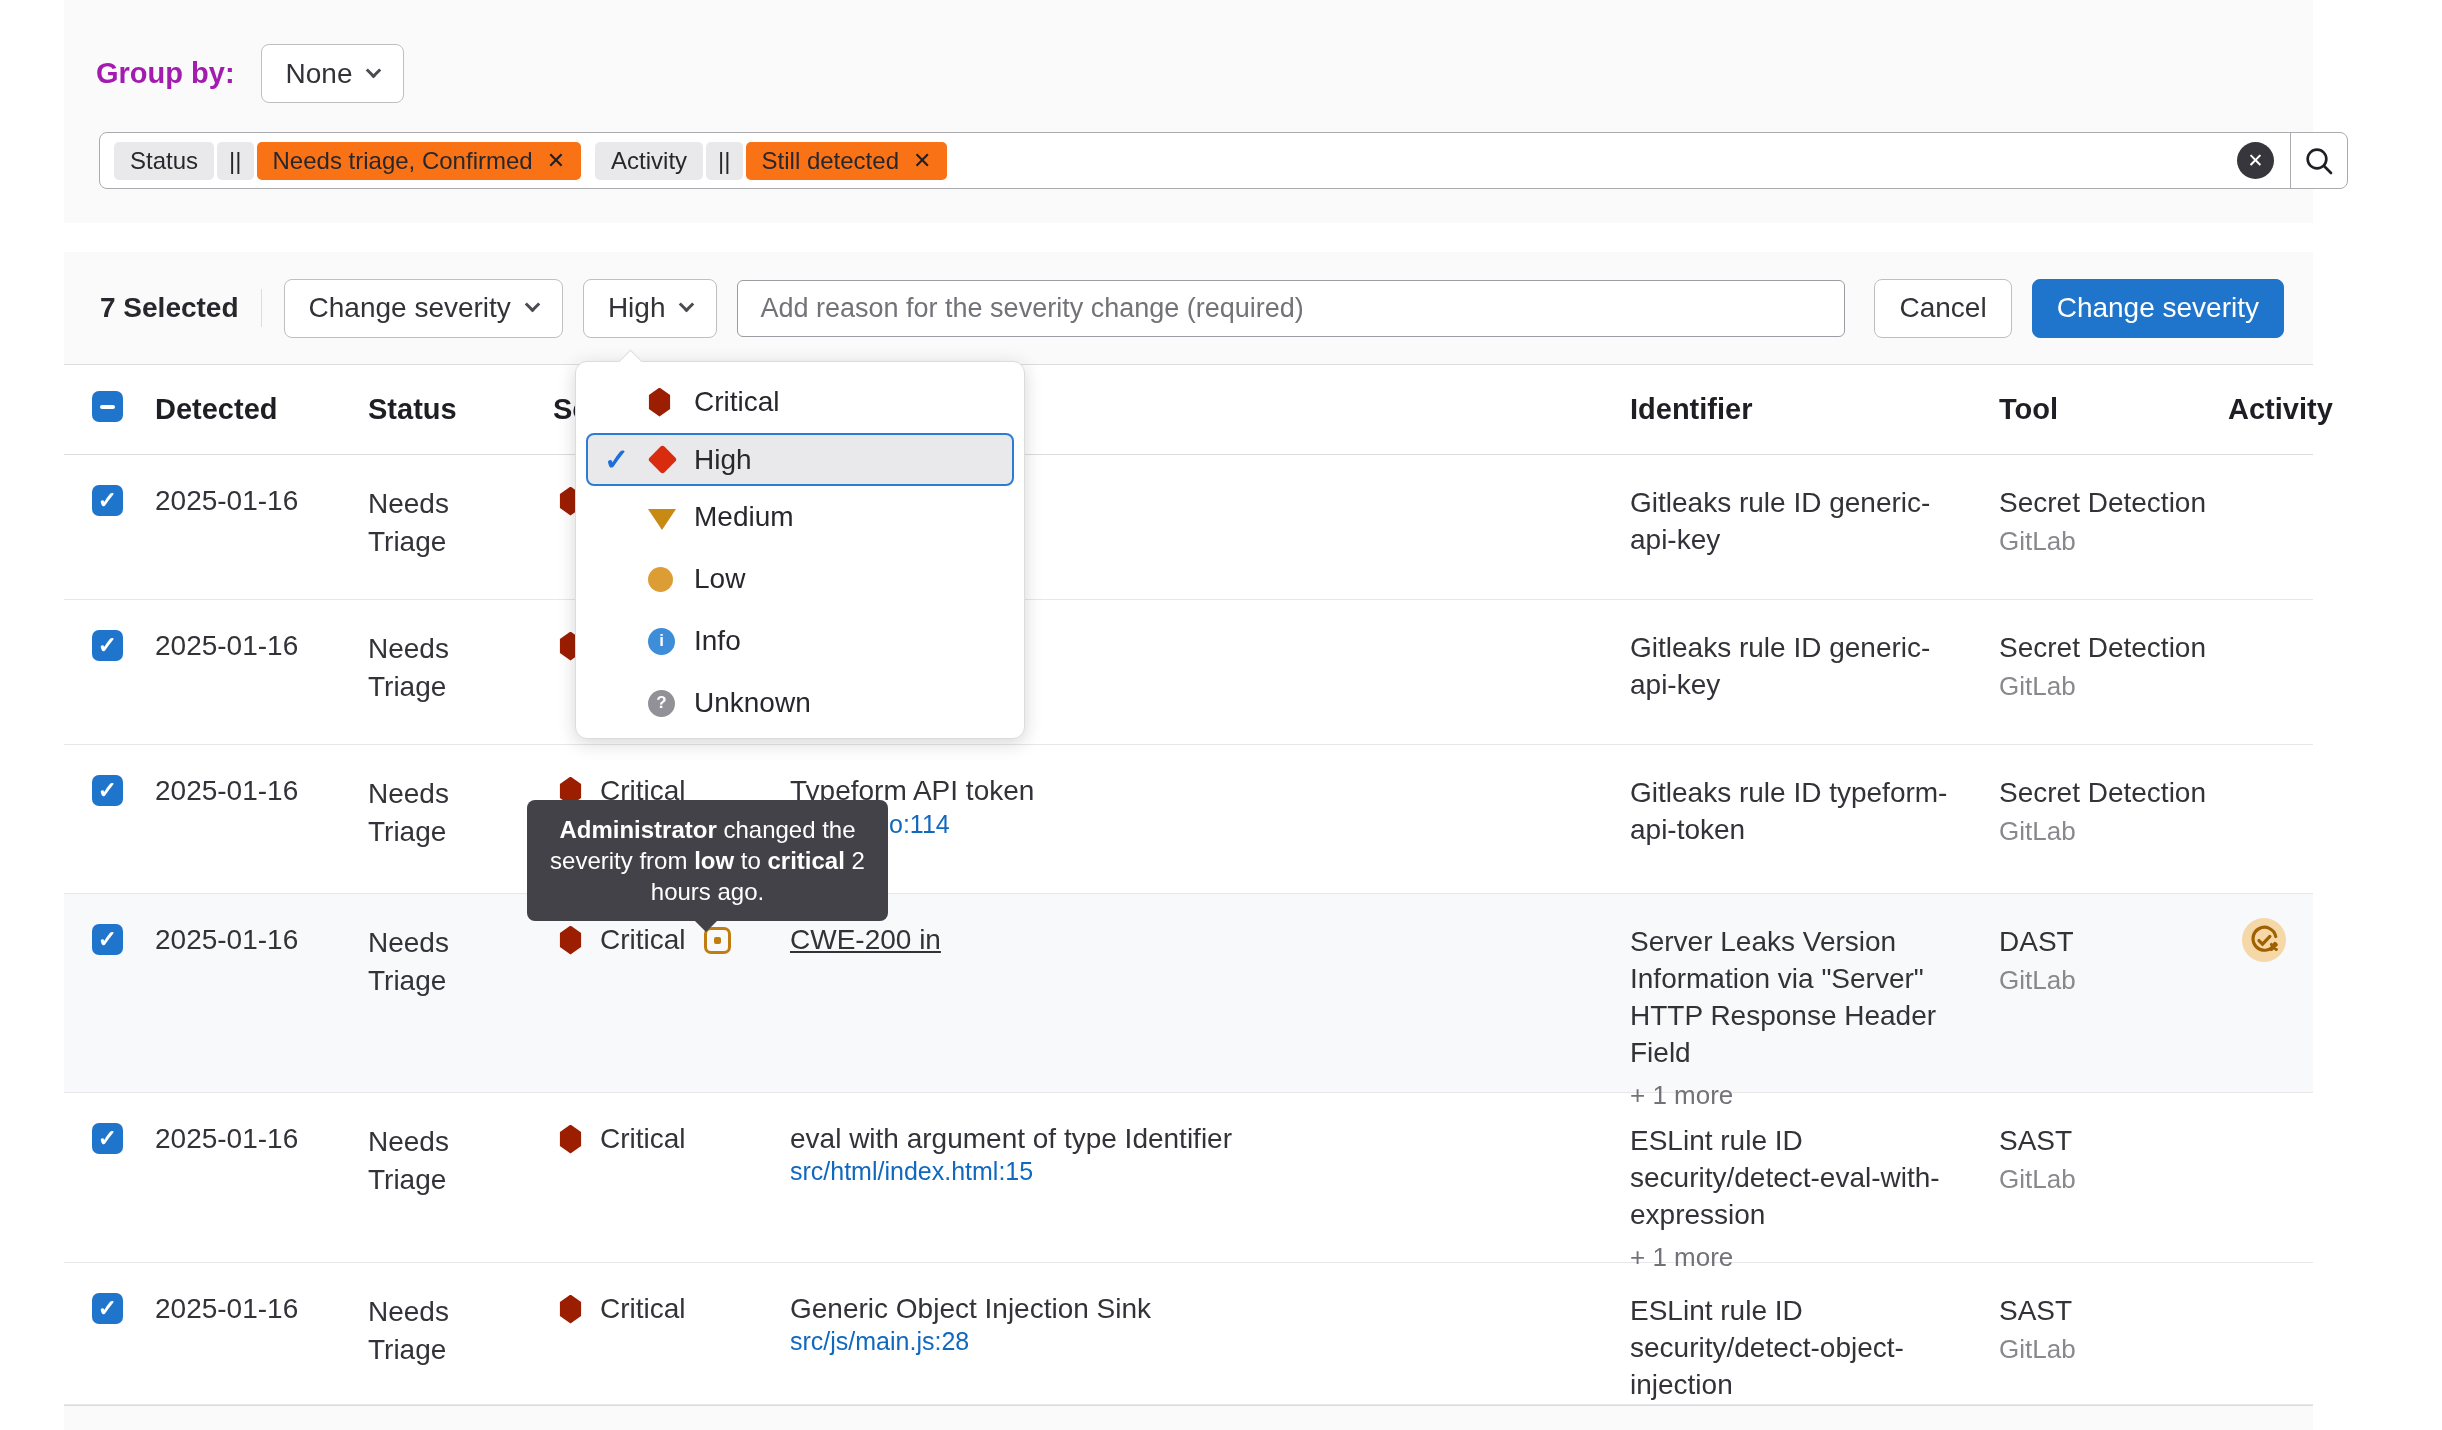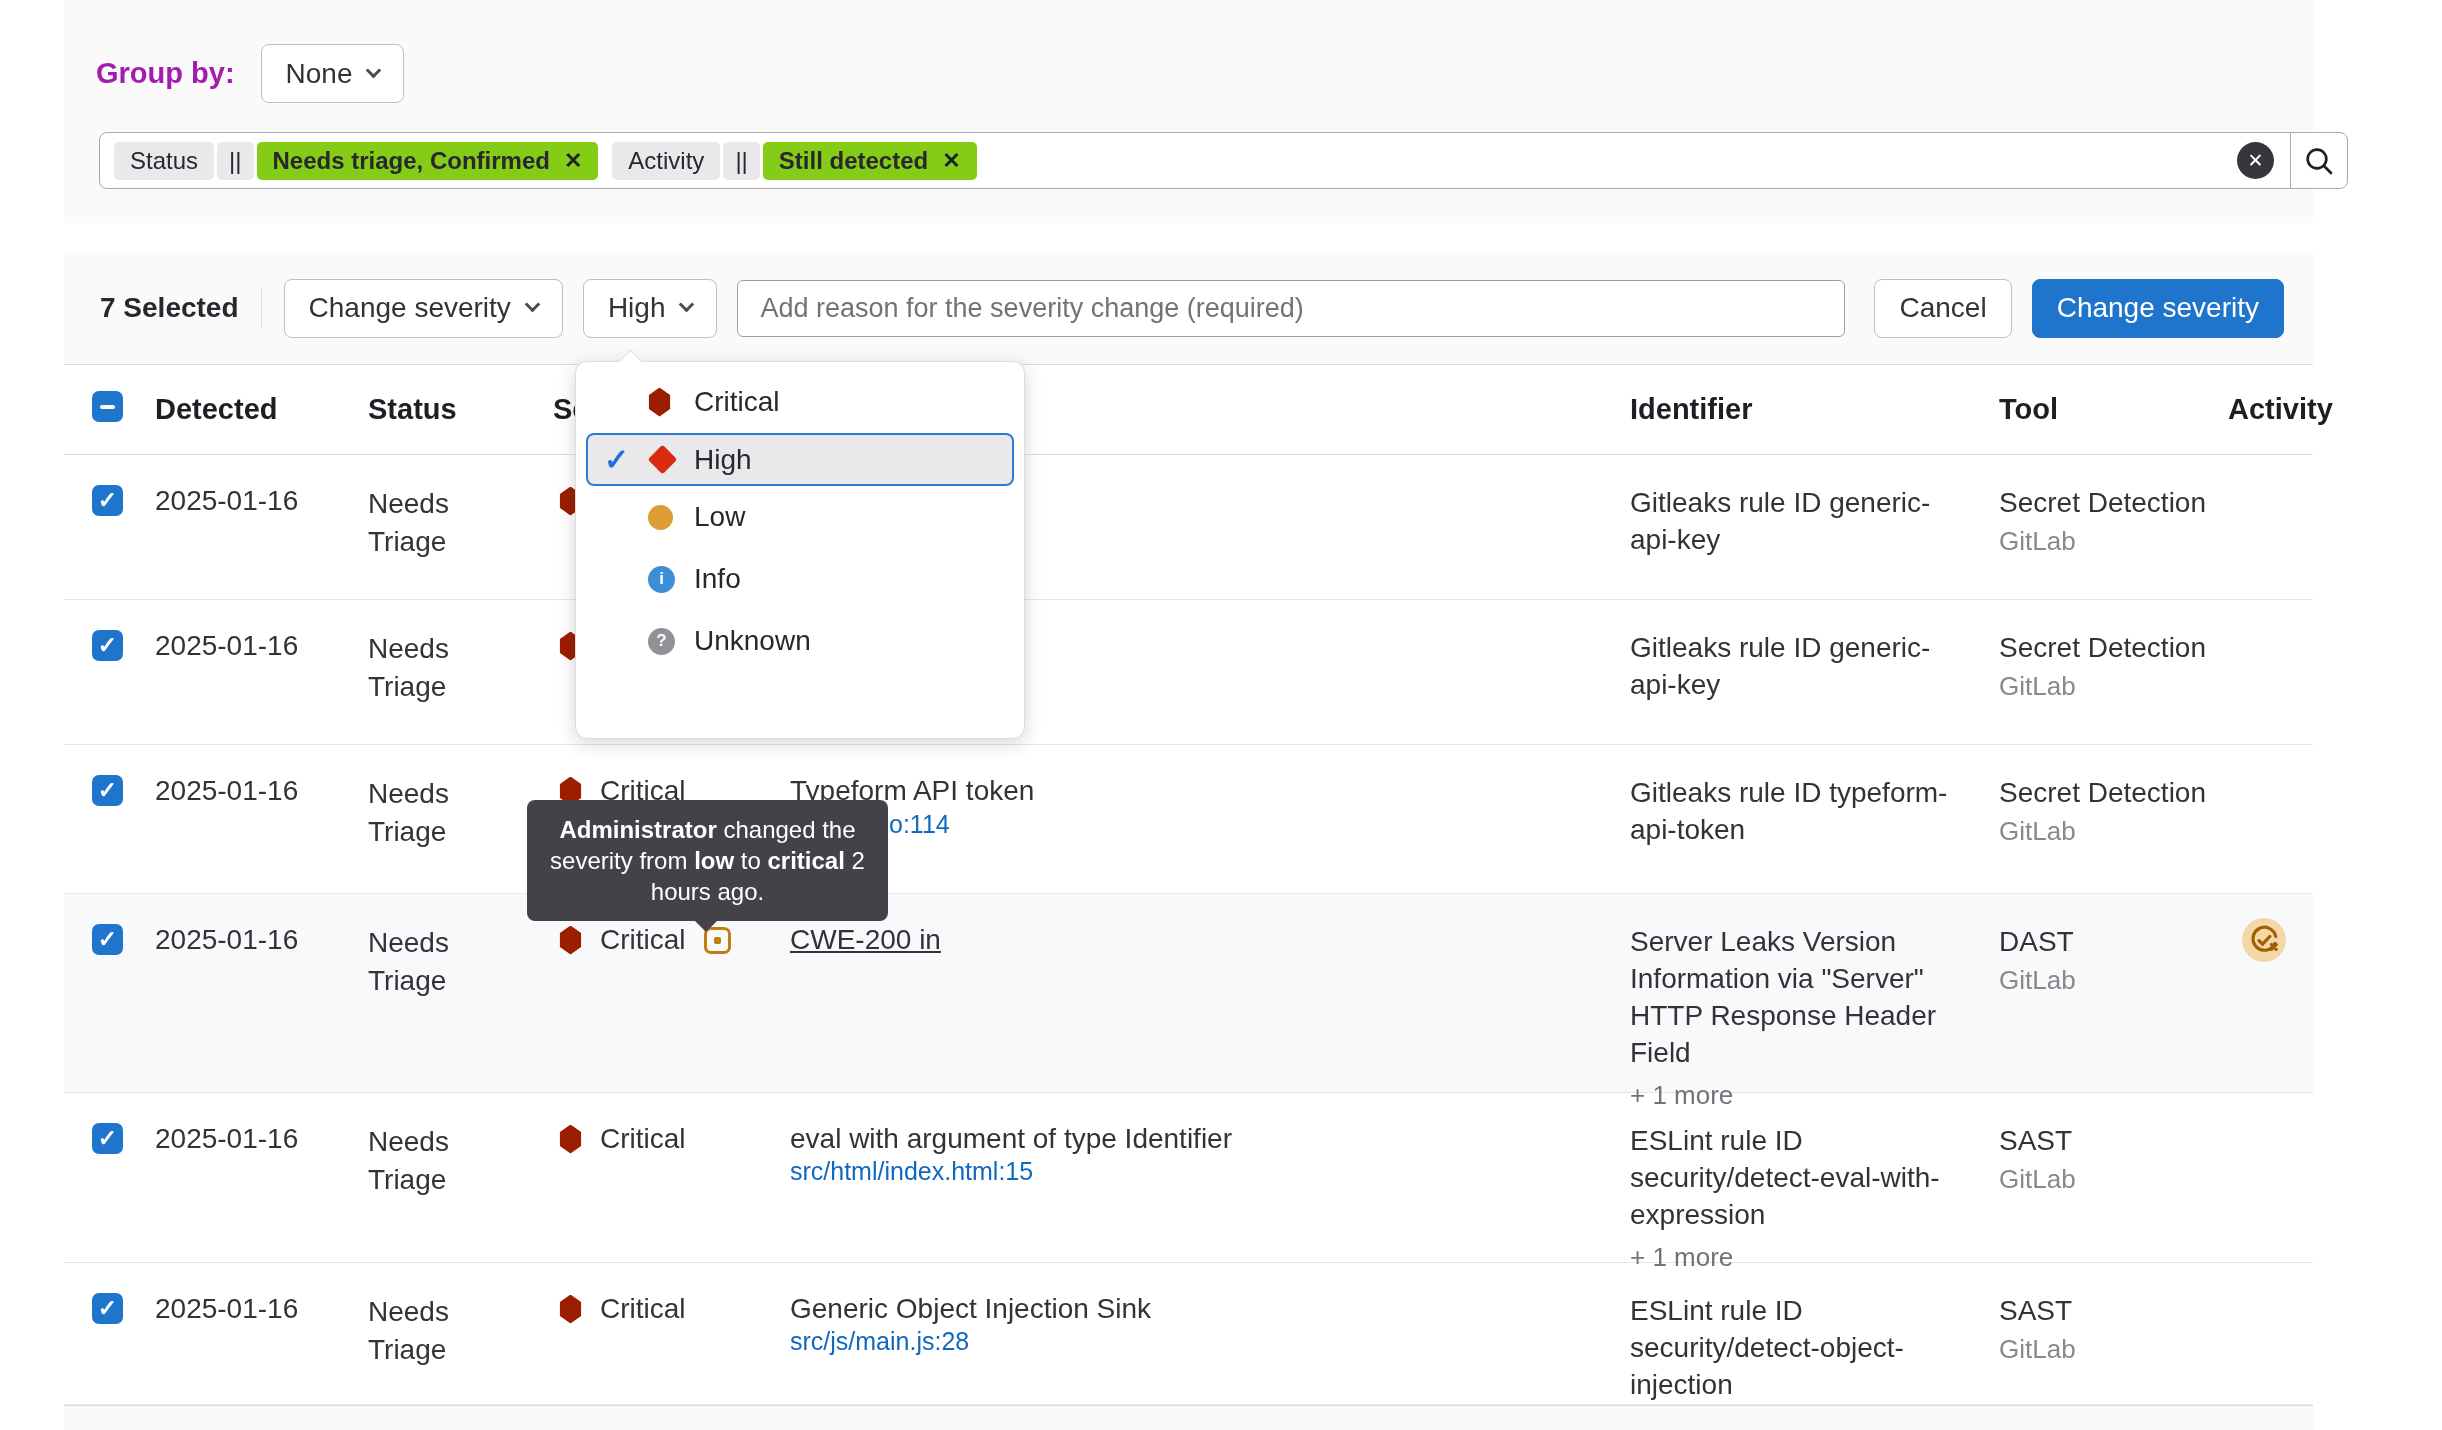--- a/index.html
+++ b/index.html
@@ -22,21 +22,21 @@
           transform:rotate(45deg); margin-top:-7px; flex:none; }
 
   
   .filterbar { position:absolute; left:35px; top:132px; width:2249px; height:57px; background:#fff;
                border:1px solid #ababaf; border-radius:8px; display:flex; align-items:center; padding:0 0 0 14px; }
   .tokens { display:flex; align-items:center; gap:14px; flex:1; }
   .token { display:flex; align-items:center; gap:3px; }
   .pill { display:flex; align-items:center; height:38px; padding:0 16px; background:#e9e9ec; border-radius:5px;
           font-size:24px; color:#28272d; cursor:pointer; }
   .pill.op { padding:0 12px; }
-  .pill.val { background:#84cc16; gap:14px;font-weight:bold; }
+  .pill.val { background:#f97316; gap:14px; }
   .x-glyph { font-size:22px; color:#1f1e24; line-height:1; }
   .clear-btn { width:37px; height:37px; border-radius:50%; background:#38363d; color:#fff; display:flex;
                align-items:center; justify-content:center; font-size:19px; margin-right:16px; cursor:pointer; flex:none; }
   .search-seg { width:57px; align-self:stretch; border-left:1px solid #ababaf; display:flex; align-items:center;
                 justify-content:center; cursor:pointer; border-radius:0 8px 8px 0; flex:none; }
 
   
   .sel-count { font-weight:700; font-size:28px; color:#28272d; white-space:nowrap; }
   .vdiv { width:1px; height:38px; background:#dcdcde; margin:0 22px; flex:none; }
   .sel-gap { width:20px; flex:none; }
@@ -361,34 +361,41 @@
     <div class="dd-item selected">
       <span class="dd-check">✓</span>
       <span class="dd-icon">
           <span class="sevicon sev-high"></span>
         </span>
       <span class="dd-label">High</span>
     </div>
     <div class="dd-item">
       <span class="dd-check"></span>
       <span class="dd-icon">
-          <span class="sevicon sev-low"></span>
-        </span>
-      <span class="dd-label">Low</span>
+          <span class="sevicon sev-medium"></span>
+        </span>
+      <span class="dd-label">Medium</span>
     </div>
     <div class="dd-item">
       <span class="dd-check"></span>
       <span class="dd-icon">
-          <span class="badge-circle sev-info">i</span>
-        </span>
-      <span class="dd-label">Info</span>
+          <span class="sevicon sev-low"></span>
+        </span>
+      <span class="dd-label">Low</span>
     </div>
     <div class="dd-item">
       <span class="dd-check"></span>
       <span class="dd-icon">
+          <span class="badge-circle sev-info">i</span>
+        </span>
+      <span class="dd-label">Info</span>
+    </div>
+    <div class="dd-item">
+      <span class="dd-check"></span>
+      <span class="dd-icon">
           <span class="badge-circle sev-unknown">?</span>
         </span>
       <span class="dd-label">Unknown</span>
     </div>
   </div>
 
   <div class="tooltip">
     <b>Administrator</b><span> changed the severity from </span><b>low</b><span> to </span><b>critical</b><span> 2 hours ago.</span>
   </div>
 

